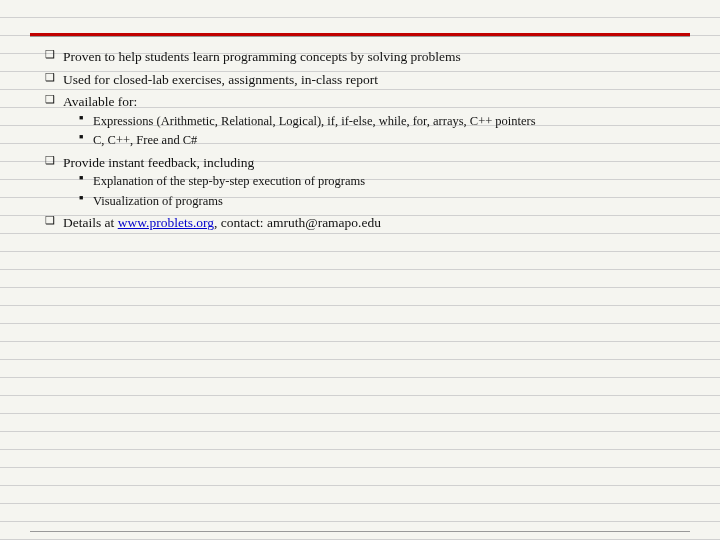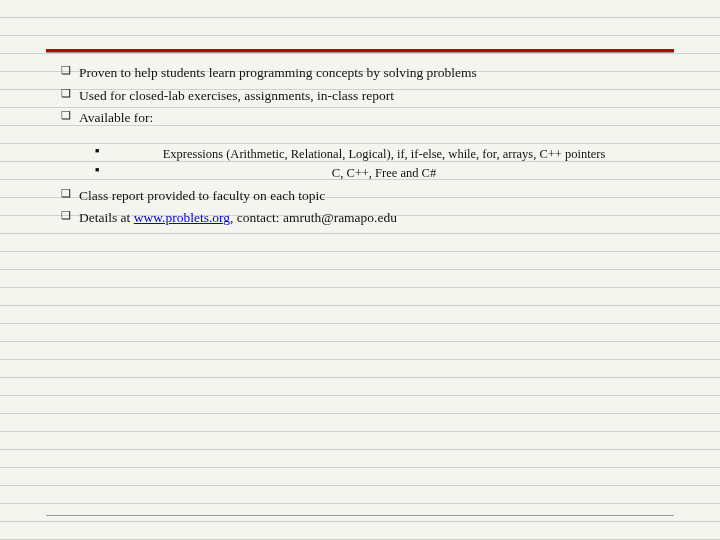--- a/index.html
+++ b/index.html
@@ -12,21 +12,21 @@
       overflow: hidden;
     }
 
     .slide {
       width: 720px;
       height: 540px;
       background: #f5f5f0;
       position: relative;
       display: flex;
       flex-direction: column;
-      padding: 16px;
+      padding: 0;
     }
 
     
     .slide::before {
       content: '';
       position: absolute;
       top: 0; left: 0; right: 0; bottom: 0;
       background-image: repeating-linear-gradient(
         to bottom,
         transparent,
@@ -103,22 +103,21 @@
       left: 0;
       top: 0;
       font-size: 11px;
       color: #111;
     }
 
     .sub-list {
       list-style: none;
       padding: 0;
       margin-left: 16px;
-      margin-top: 18px;
-      text-align: center;
+      margin-top: 1px;
     }
 
     .sub-list > li {
       position: relative;
       padding-left: 14px;
       margin-bottom: 2px;
       font-size: 12.5px;
       color: #111;
       line-height: 1.4;
     }
@@ -159,21 +158,24 @@
     <div class="divider-bottom"></div>
 
     <div class="main-content">
       <ul class="bullet-list" id="main-list">
       <li>Proven to help students learn programming concepts by solving problems</li>
           <li>Used for closed-lab exercises, assignments, in-class report</li>
           <li>Available for:<ul class="sub-list">
               <li>Expressions (Arithmetic, Relational, Logical), if, if-else, while, for, arrays, C++ pointers</li>
               <li>C, C++, Free and C#</li>
             </ul></li>
-          <li>Class report provided to faculty on each topic</li>
+          <li>Provide instant feedback, including<ul class="sub-list">
+              <li>Explanation of the step-by-step execution of programs</li>
+              <li>Visualization of programs</li>
+            </ul></li>
           <li><span>Details at </span><a href="#" class="link">www.problets.org</a><span>, contact: amruth@ramapo.edu</span></li>
         </ul>
     </div>
 
     <div class="footer-divider"></div>
 
   </div>
 </div>
 
 </body></html>

